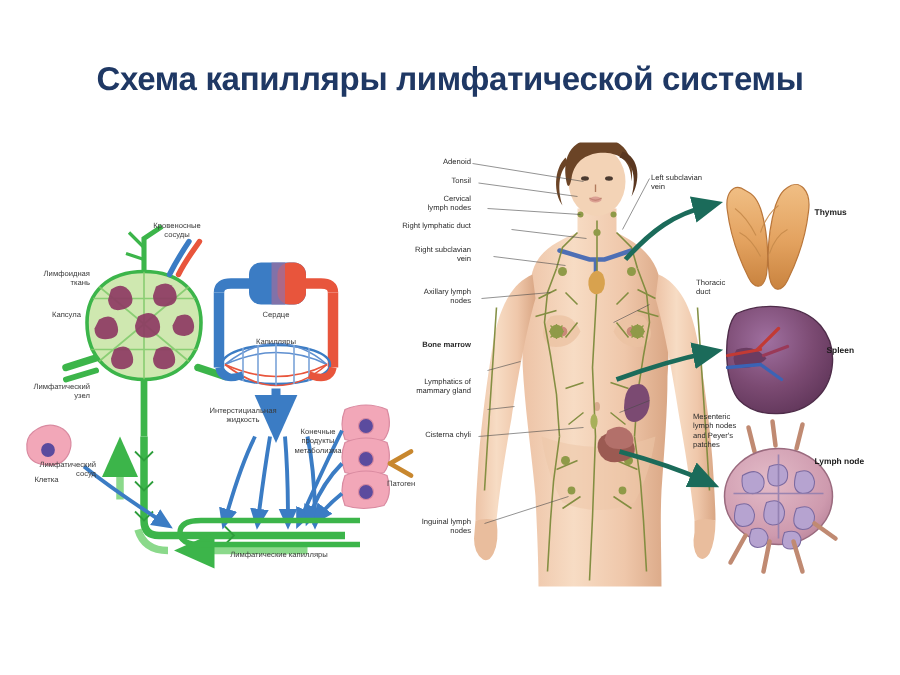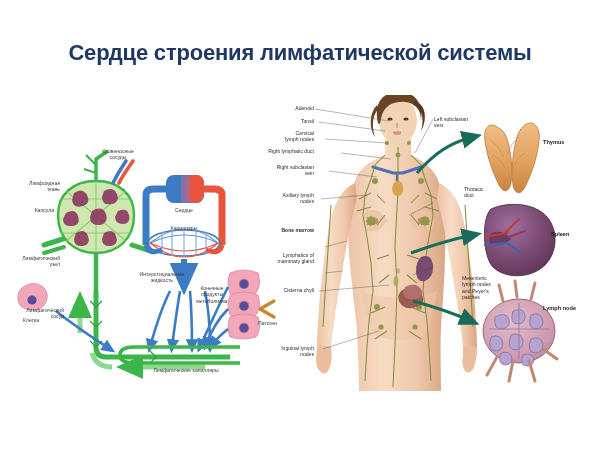--- a/index.html
+++ b/index.html
@@ -41,21 +41,21 @@
   .lbl.organ { font-size: 5.6px; font-weight: bold; color: #1a1a1a; }
 
   svg { display: block; }
   .leader { stroke: #4a4a4a; stroke-width: 0.4; fill: none; }
 </style>
 </head>
 <body>
 
 <div id="page">
 
-  <div id="title">Сердце строения лимфатической системы</div>
+  <div id="title">Схема капилляры лимфатической системы</div>
 
   <svg style="position:absolute; left:0px; top:95px;" width="290" height="300" viewBox="0 0 290 300">
     <defs>
       <marker id="grnArrow" markerWidth="6" markerHeight="6" refX="3" refY="3" orient="auto">
         <path d="M0,0.6 L5.4,3 L0,5.4 z" fill="#3CB54A"></path>
       </marker>
       <marker id="bluArrow" markerWidth="6" markerHeight="6" refX="3" refY="3" orient="auto">
         <path d="M0,0.6 L5.4,3 L0,5.4 z" fill="#3B7CC4"></path>
       </marker>
     </defs>

